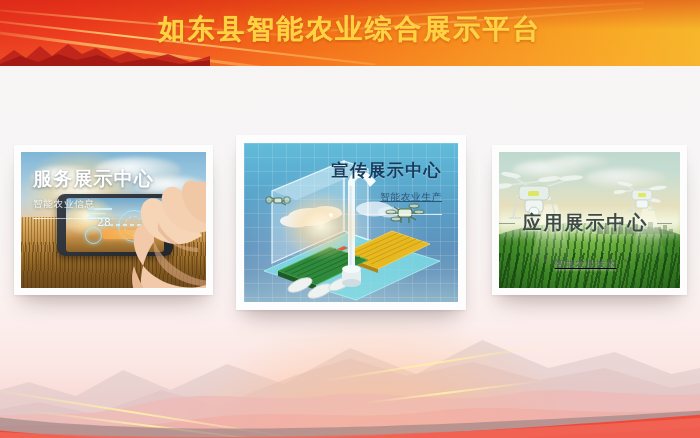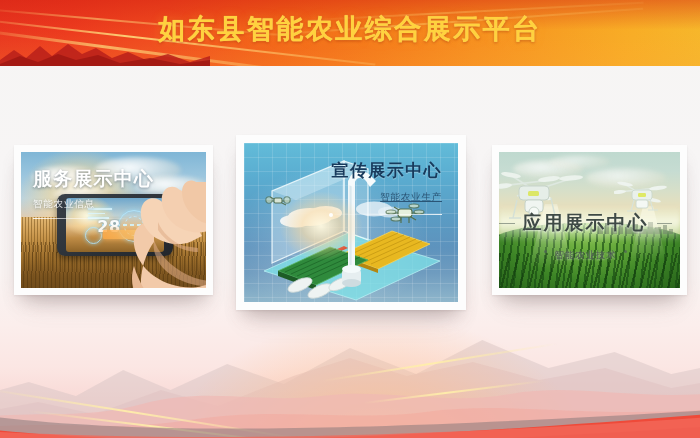--- a/index.html
+++ b/index.html
@@ -235,21 +235,21 @@
     box-shadow: 0 0 4px rgba(140,220,255,.7), inset 0 0 4px rgba(140,220,255,.5);
   }
   .hud-ring.big   { right: 14px; top: 12px;  width: 32px; height: 32px; }
   .hud-ring.big::after {
     content:""; position:absolute; inset: 5px; border-radius:50%;
     border: 1px dashed rgba(190,235,255,.85);
   }
   .hud-ring.small { left: 19px;  bottom: 8px; width: 17px; height: 17px; border-width:1.2px;}
   .hud-temp {
     position:absolute; left: 32%; top: 36%;
-    font-size: 16px; font-weight: bold;
+    font-size: 10px; font-weight: normal;
     color: rgba(255,255,255,.95);
     text-shadow: 0 0 3px rgba(90,150,190,.9);
     letter-spacing: .5px;
   }
   .hud-bars { position:absolute; right: 52px; top: 10px; }
   .hud-bars i {
     display:block; height:1.5px; margin-bottom: 3px;
     background: rgba(215,245,255,.85);
     box-shadow: 0 0 3px rgba(150,225,255,.8);
   }
@@ -755,21 +755,21 @@
           </svg>
         </div>
       </div>
 
       <div class="card-text text-right">
         <div class="rule-row">
           <span class="rule-seg"></span>
           <span class="ct-title">应用展示中心</span>
           <span class="rule-seg"></span>
         </div>
-        <div class="rule-row" style="margin-top:5px;">
+        <div class="rule-row" style="margin-top:14px;text-decoration:underline;">
           <span class="rule-dot"></span>
           <span class="ct-sub">智能农业技术</span>
           <span class="rule-dot"></span>
         </div>
       </div>
     </div>
   </div>
 
 </div>
 

